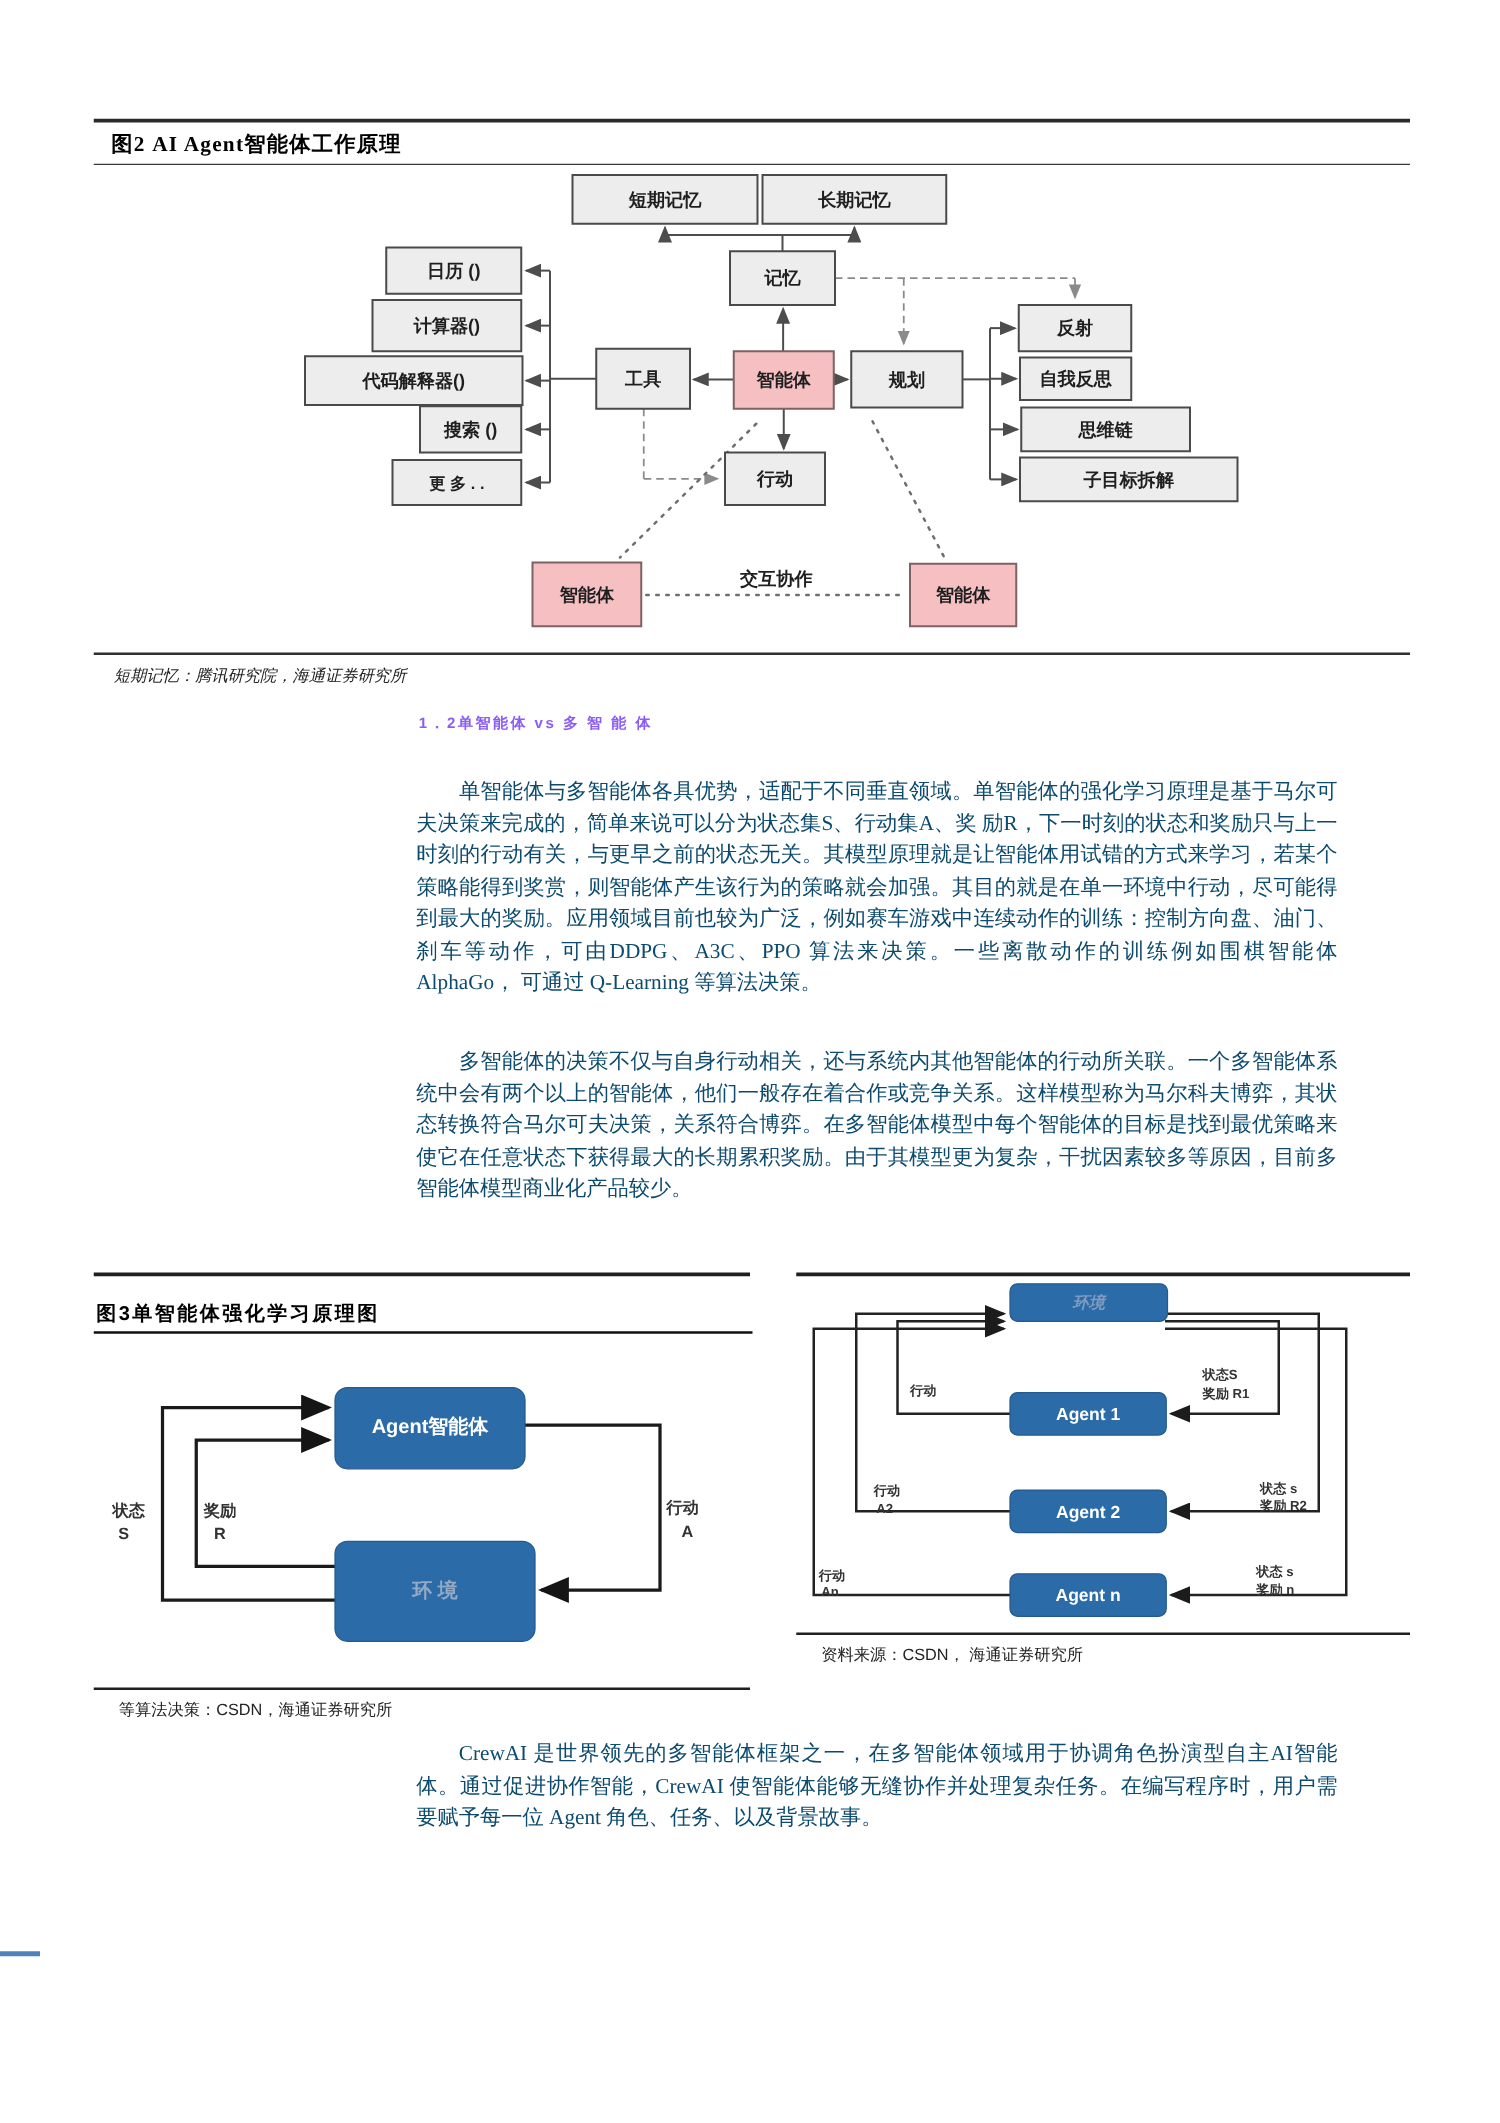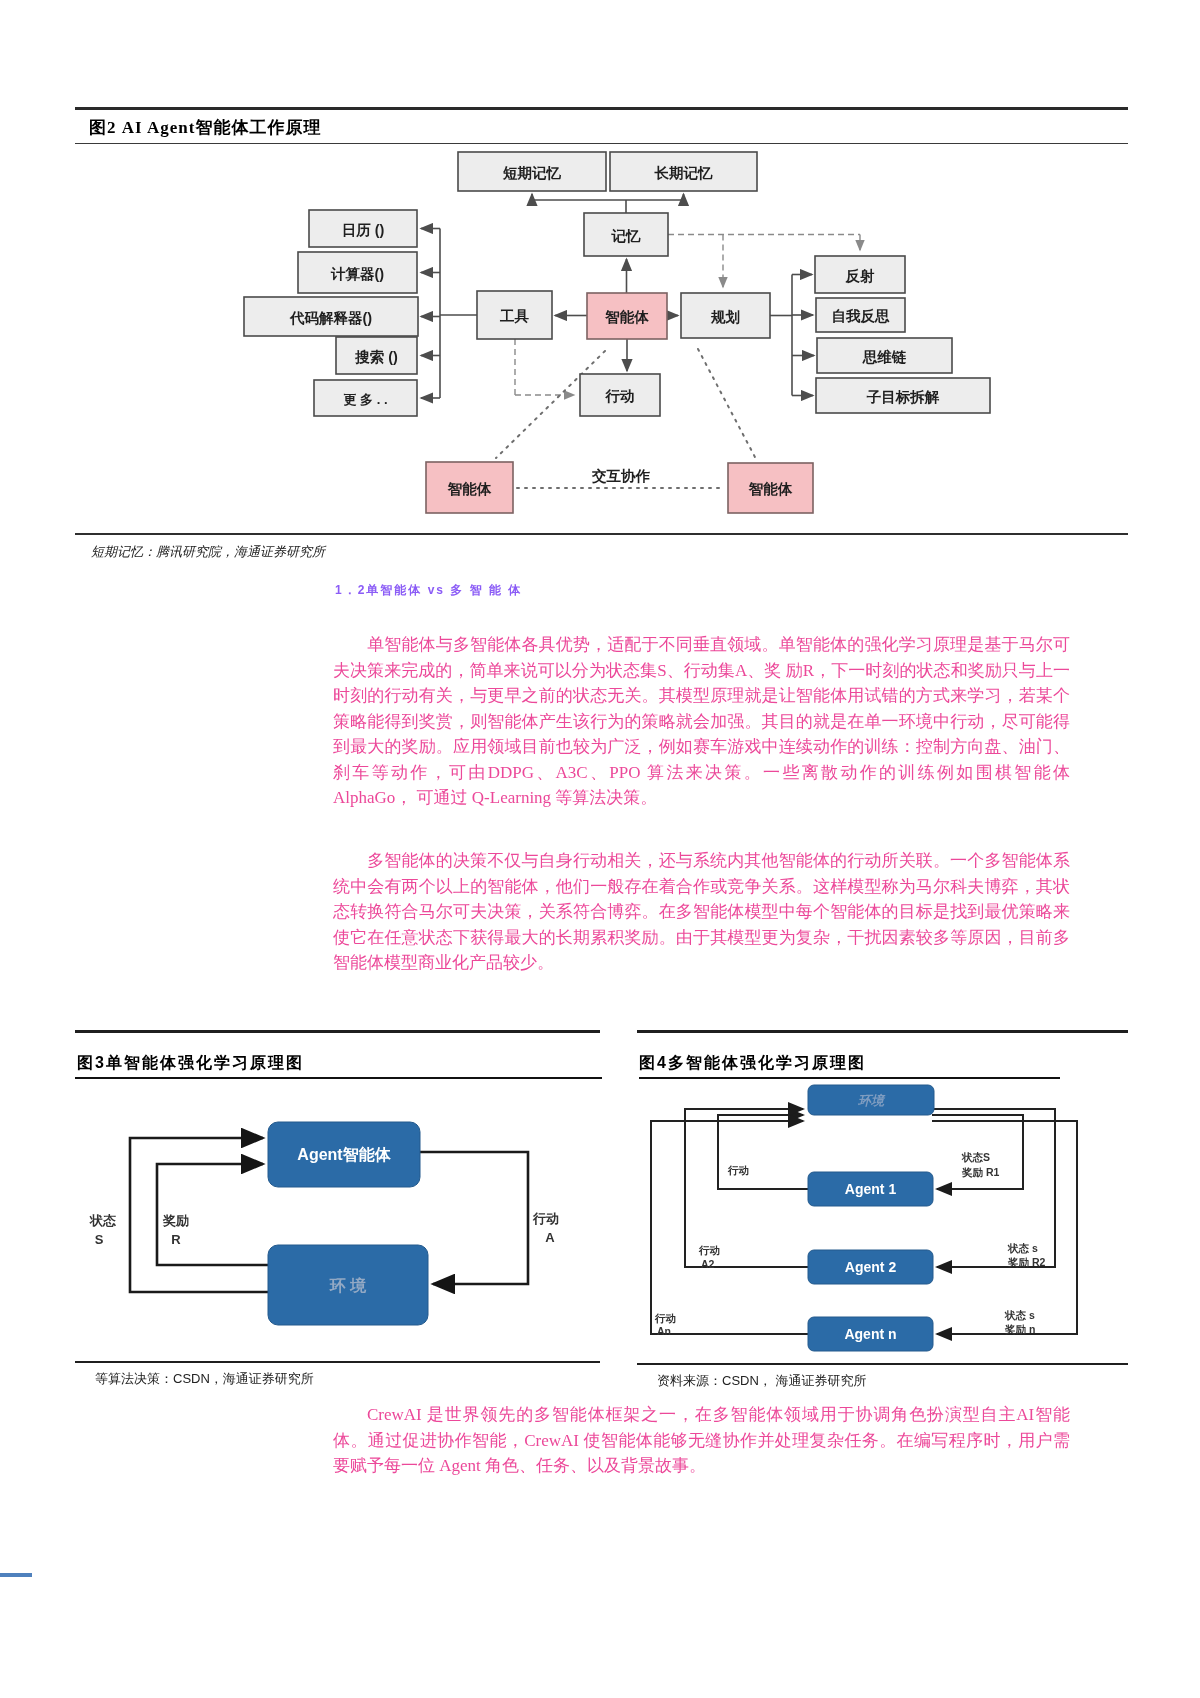--- a/index.html
+++ b/index.html
@@ -1,38 +1,38 @@
 <!DOCTYPE html>
 <html><head>
 <meta charset="utf-8">
 <style>
   html,body{margin:0;padding:0;background:#ffffff;}
   .page{position:relative;width:1200px;height:1698px;background:#ffffff;overflow:hidden;
         font-family:"Liberation Serif","DejaVu Serif",serif;color:#1a1a1a;}
-  .abs{position:absolute;margin-top:12px;}
+  .abs{position:absolute;}
 
   
   .fig2{left:75px;top:95px;width:1053px;}
   .fig2-topline{border-top:3px solid #2a2a2a;}
   .fig-title{font-family:"Liberation Serif","DejaVu Serif",serif;font-weight:bold;
              font-size:17px;color:#000;padding:6px 2px 4px 14px;letter-spacing:1px;}
   .fig2-underline{border-bottom:1.5px solid #3a3a3a;}
   .fig2-botline{border-top:2px solid #2f2f2f;}
   .fig-source{font-style:italic;font-size:13px;color:#222;padding:8px 0 0 16px;
               font-family:"Liberation Serif","DejaVu Serif",serif;}
 
   svg text{font-family:"Liberation Sans","DejaVu Sans",sans-serif;}
   .n-label{font-size:14.5px;font-weight:600;fill:#1f1f1f;}
   .n-label-sm{font-size:13px;font-weight:600;fill:#1f1f1f;}
 
   
   .sec-head{left:335px;top:570px;font-family:"Liberation Sans","DejaVu Sans",sans-serif;
             font-weight:bold;font-size:12px;color:#8b5cf6;letter-spacing:2px;}
   .para{left:333px;width:737px;font-size:17px;line-height:25.5px;text-align:justify;
-        color:#ec4899;}
+        color:#0c4a6e;}
   .para .indent{display:inline-block;width:2em;}
 
   
   .figcol-l{left:75px;top:1018px;width:525px;}
   .figcol-r{left:637px;top:1018px;width:491px;}
   .figcol-topline{border-top:3px solid #1f1f1f;}
   .figcol-title{font-family:"Liberation Sans","DejaVu Sans",sans-serif;font-weight:bold;
                 font-size:16px;color:#000;letter-spacing:2px;padding:20px 0 3px 2px;}
   .u-full{border-bottom:2.5px solid #111;width:100%;}
   .u-part{border-bottom:2.5px solid #111;width:86%;}
@@ -189,21 +189,20 @@
         <text class="f34-lab" x="475" y="158">A</text>
       </g>
     </svg>
 
     <div class="figcol-botline"></div>
     <div class="figcol-source">等算法决策：CSDN，海通证券研究所</div>
   </div>
 
   <div class="abs figcol-r">
     <div class="figcol-topline"></div>
-    <div class="figcol-title" style="padding-bottom:0;"><span class="u-part" style="display:inline-block;padding-bottom:3px;">图4多智能体强化学习原理图</span></div>
 
     <svg width="491" height="280" viewBox="0 0 491 280">
       <defs>
         <marker id="ah4" markerWidth="9" markerHeight="7" refX="7.5" refY="3.5" orient="auto">
           <path d="M0,0 L8.5,3.5 L0,7 z" fill="#1c1c1c"></path>
         </marker>
       </defs>
       <g stroke="#222222" stroke-width="2" fill="none">
         <path d="M171,110 H81 V36 H166" marker-end="url(#ah4)"></path>
         <path d="M171,188 H48 V30 H166" marker-end="url(#ah4)"></path>

